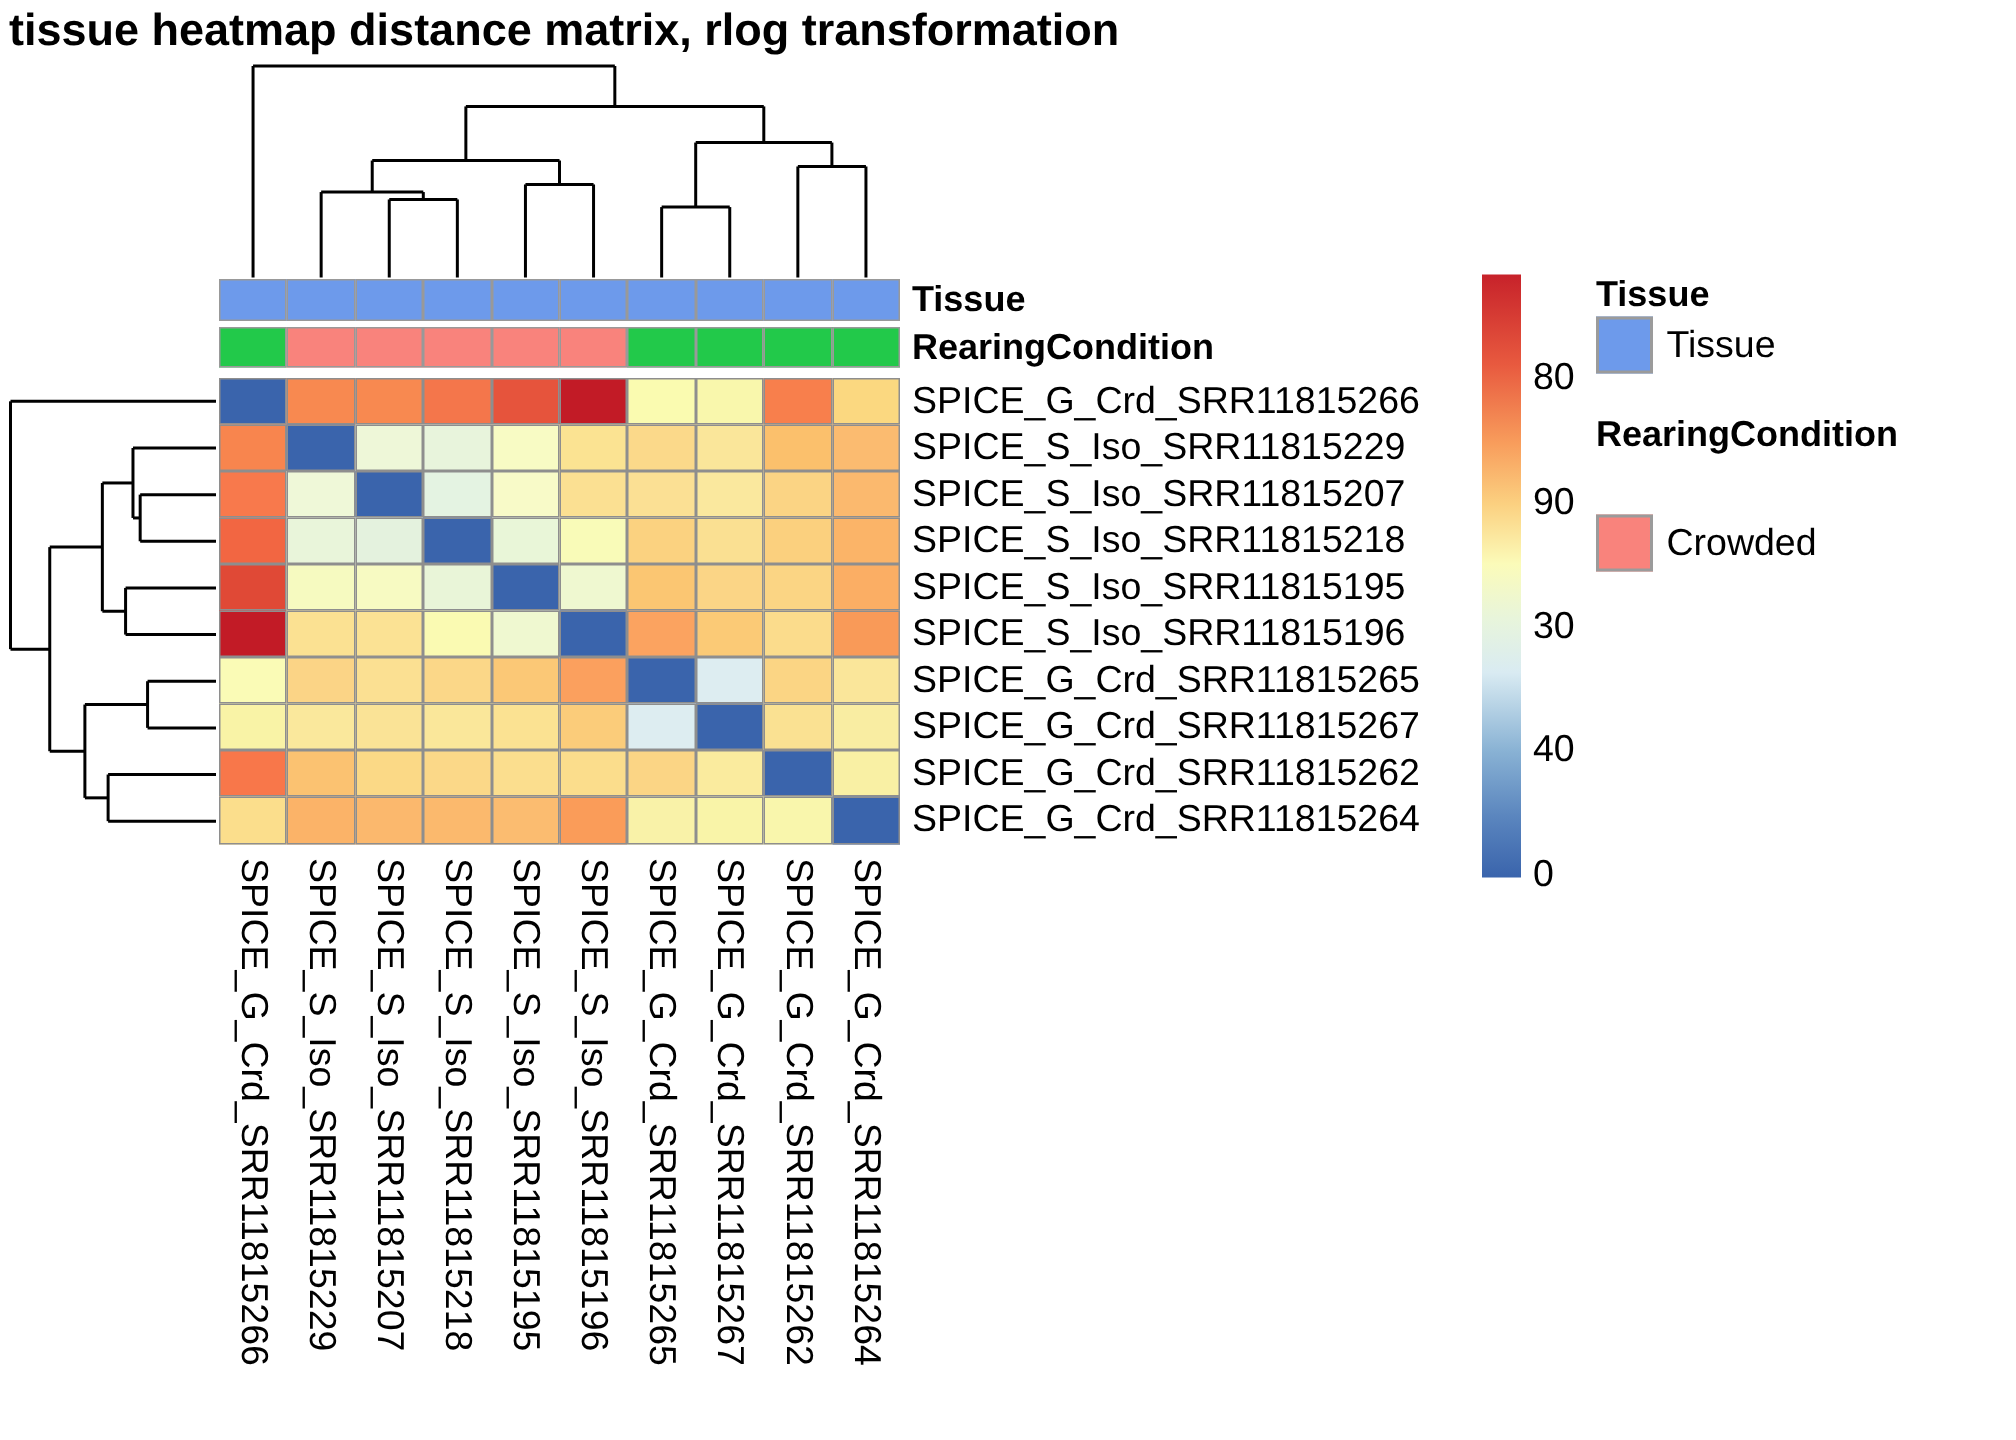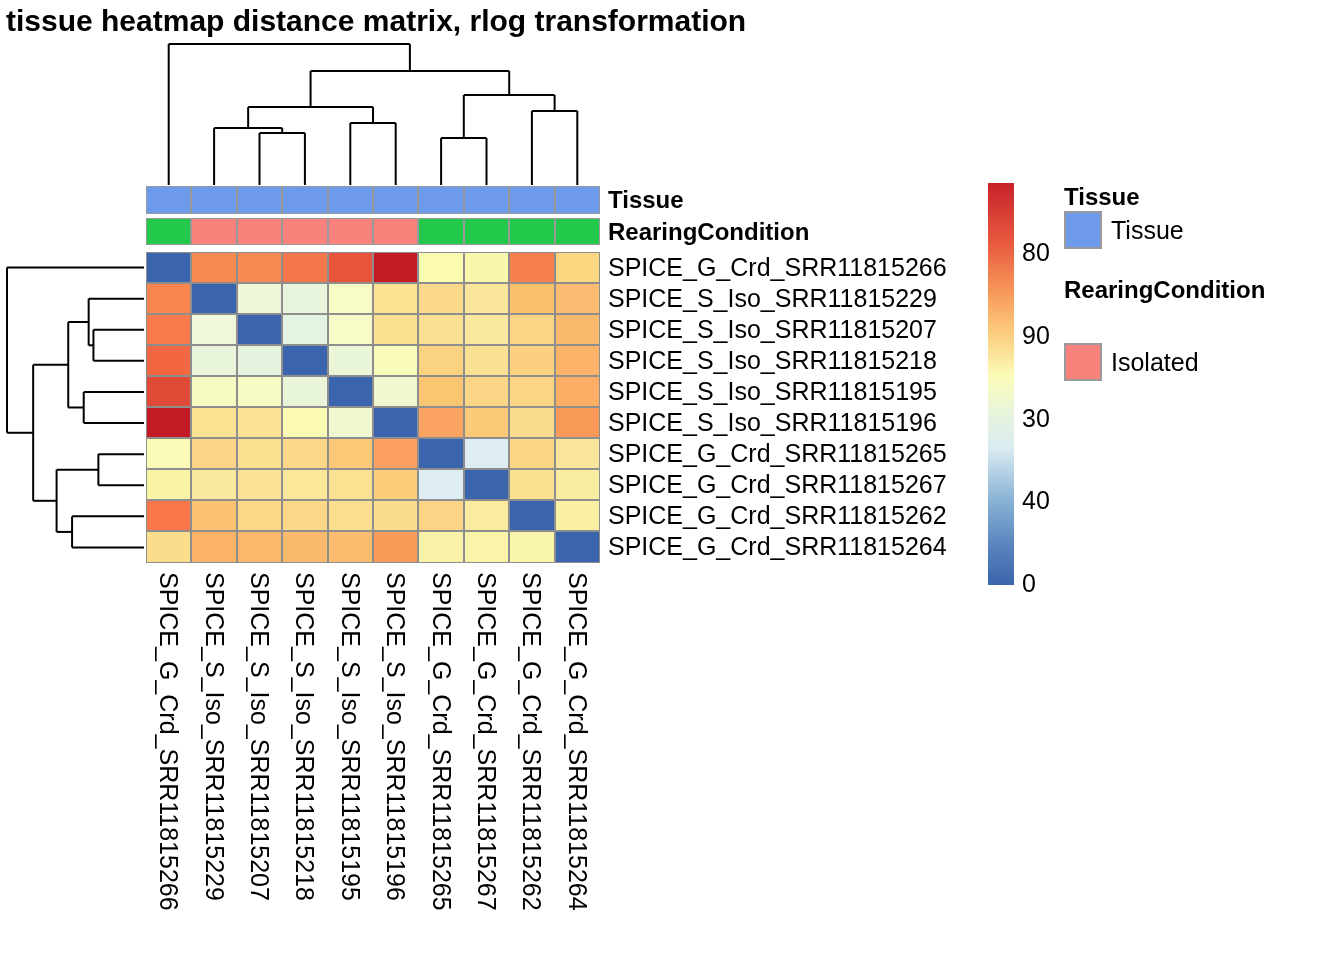--- a/index.html
+++ b/index.html
@@ -290,17 +290,17 @@
 
   <div id="legend" class="abs">
     <div class="legend-title" style="top:0px;">Tissue</div>
     <div class="legend-item" style="top:28px;">
       <div class="swatch" style="background: rgb(109, 154, 235);"></div>
       <div class="lbl">Tissue</div>
     </div>
     <div class="legend-title" style="top:93px;">RearingCondition</div>
     <div class="legend-item" style="top:160px;">
       <div class="swatch" style="background: rgb(249, 131, 124);"></div>
-      <div class="lbl">Isolated</div>
+      <div class="lbl">Crowded</div>
     </div>
   </div>
 
 </div>
 
 </body></html>

